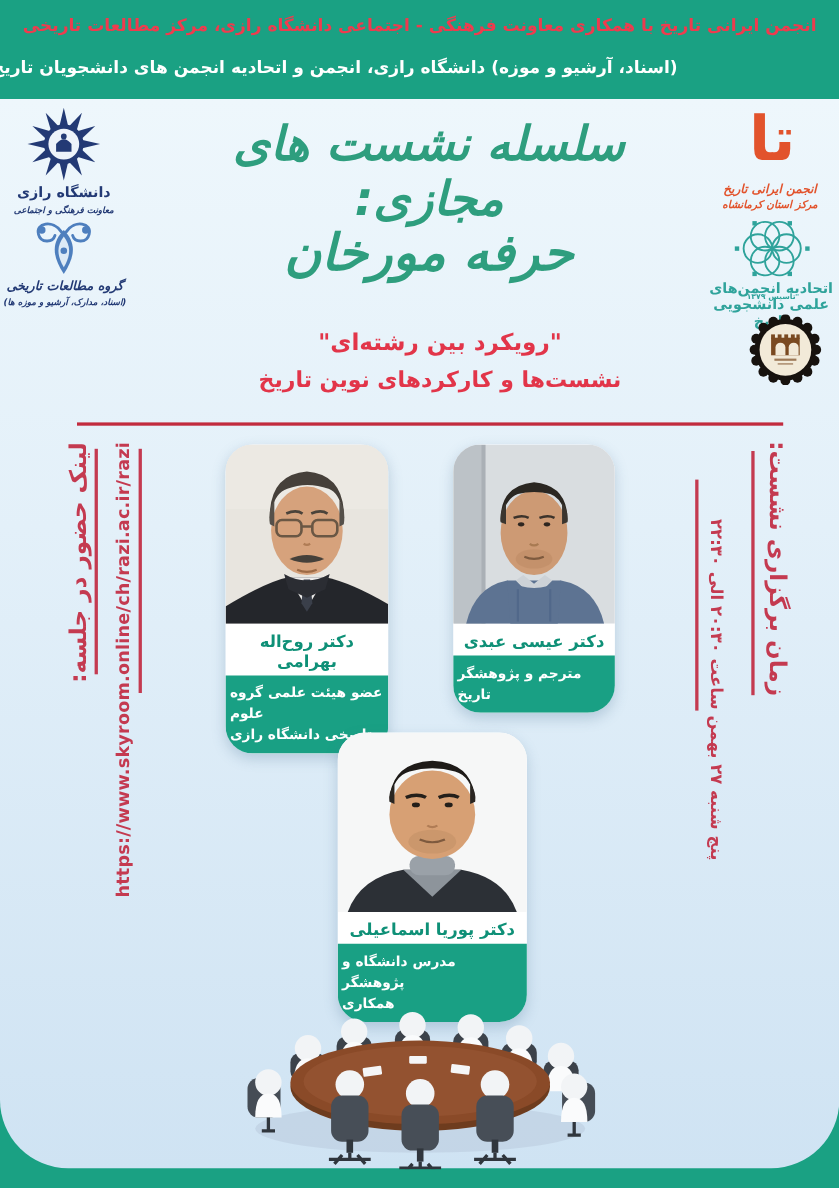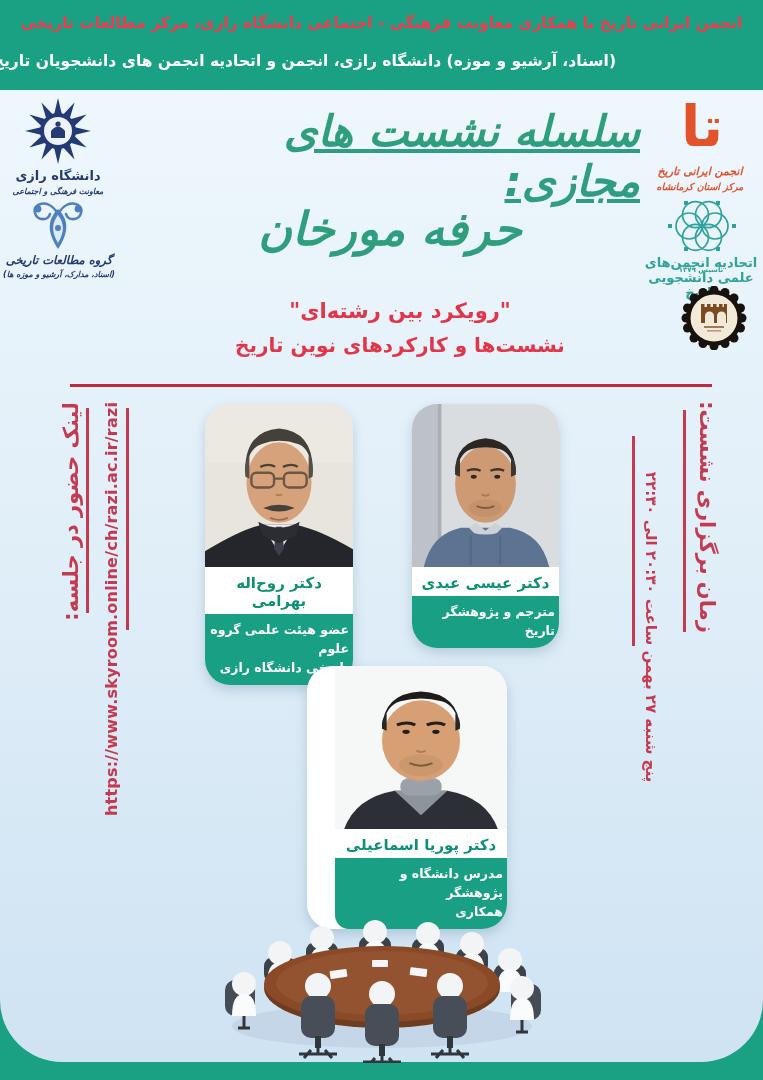--- a/index.html
+++ b/index.html
@@ -12,22 +12,22 @@
     background:linear-gradient(180deg,#eef7fc 0%,#e3f0f9 40%,#cfe3f3 100%);
     border-radius:0 0 62px 62px;
   }
   
   .header{position:absolute;left:0;top:0;width:763px;height:90px;background:#1aa183;}
   .header .h1{position:absolute;left:0;top:14px;width:763px;text-align:center;
     color:#ef3b4e;font-weight:bold;font-size:15.5px;white-space:nowrap;}
   .header .h2{position:absolute;left:0;top:52px;width:616px;text-align:right;
     color:#ffffff;font-weight:bold;font-size:15.5px;white-space:nowrap;}
   
-  .title1{position:absolute;left:140px;top:106px;width:500px;
-    color:#2e9e7e;font-size:43px;font-weight:bold;font-style:italic;text-decoration:underline;}
+  .title1{position:absolute;left:140px;top:106px;width:500px;text-align:center;
+    color:#2e9e7e;font-size:43px;font-weight:bold;font-style:italic;}
   .title2{position:absolute;left:140px;top:202px;width:500px;text-align:center;
     color:#2e9e7e;font-size:46px;font-weight:bold;font-style:italic;}
   
   .sub1{position:absolute;left:180px;top:299px;width:440px;text-align:center;
     color:#e23549;font-size:21px;font-weight:bold;}
   .sub2{position:absolute;left:180px;top:333px;width:440px;text-align:center;
     color:#e23549;font-size:20px;font-weight:bold;}
   .toprule{position:absolute;left:70px;top:384px;width:642px;height:3px;background:#c22b3e;}
   
   .vtext{position:absolute;white-space:nowrap;text-align:center;color:#c43a50;font-weight:bold;}
@@ -40,25 +40,25 @@
   .vrule{position:absolute;width:3px;background:#c43a50;}
   .vr-l1{left:86px;top:408px;height:205px;}
   .vr-l2{left:126px;top:408px;height:222px;}
   .vr-r1{left:683px;top:410px;height:222px;}
   .vr-r2{left:632px;top:436px;height:210px;}
   
   .card{position:absolute;background:#ffffff;border-radius:25px;overflow:hidden;
     box-shadow:0 5px 12px rgba(80,120,150,.28);}
   .card-a{left:205px;top:404px;width:148px;}
   .card-b{left:412px;top:404px;width:147px;}
-  .card-c{left:307px;top:666px;width:172px;padding-left:28px;}
+  .card-c{left:307px;top:666px;width:172px;}
   .photo{width:100%;height:163px;}
   .photo svg{display:block;width:100%;height:163px;}
   .sname{padding:7px 2px 4px;text-align:center;color:#0e9077;font-size:15px;font-weight:bold;}
-  .badge{background:#19a084;color:#ffffff;text-align:right;font-size:12.5px;font-weight:bold;
+  .badge{background:#19a084;color:#ffffff;text-align:left;font-size:12.5px;font-weight:bold;
     line-height:19px;padding:6px 4px 8px;border-radius:0 0 14px 14px;}
   .badge span{display:block;}
   
   .abs{position:absolute;}
   .cap{position:absolute;text-align:center;font-weight:bold;}
   .navy{color:#233a75;}
   .orange{color:#e2532c;}
   .teal{color:#2fa39b;}
   .cap-razi1{left:2px;top:168px;width:112px;font-size:13px;}
   .cap-razi2{left:2px;top:187px;width:112px;font-size:8px;font-style:italic;}

